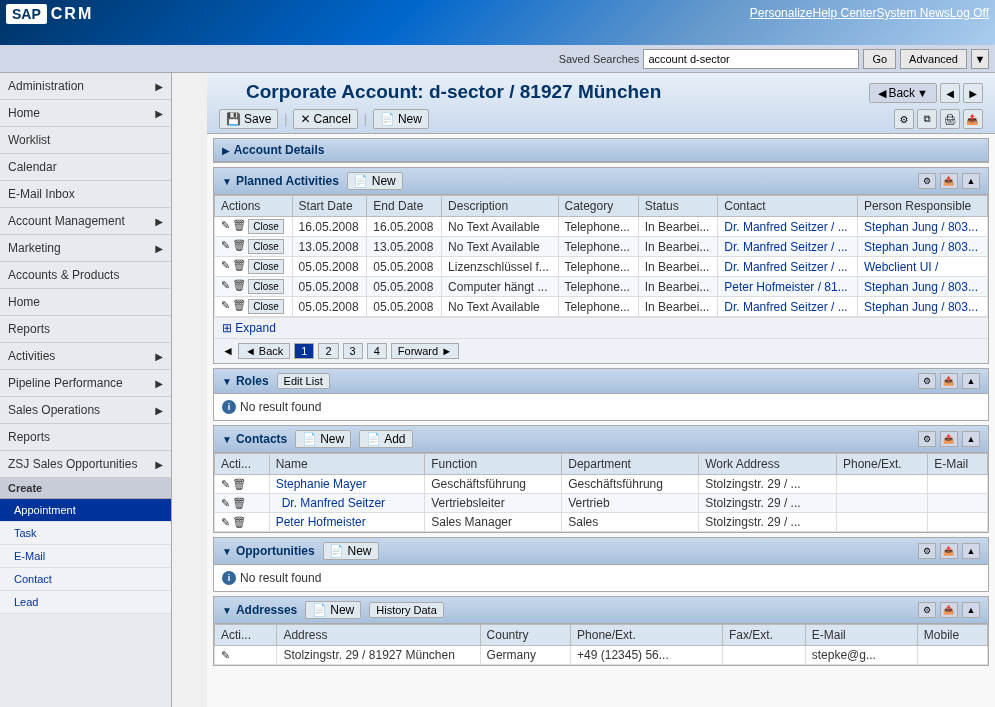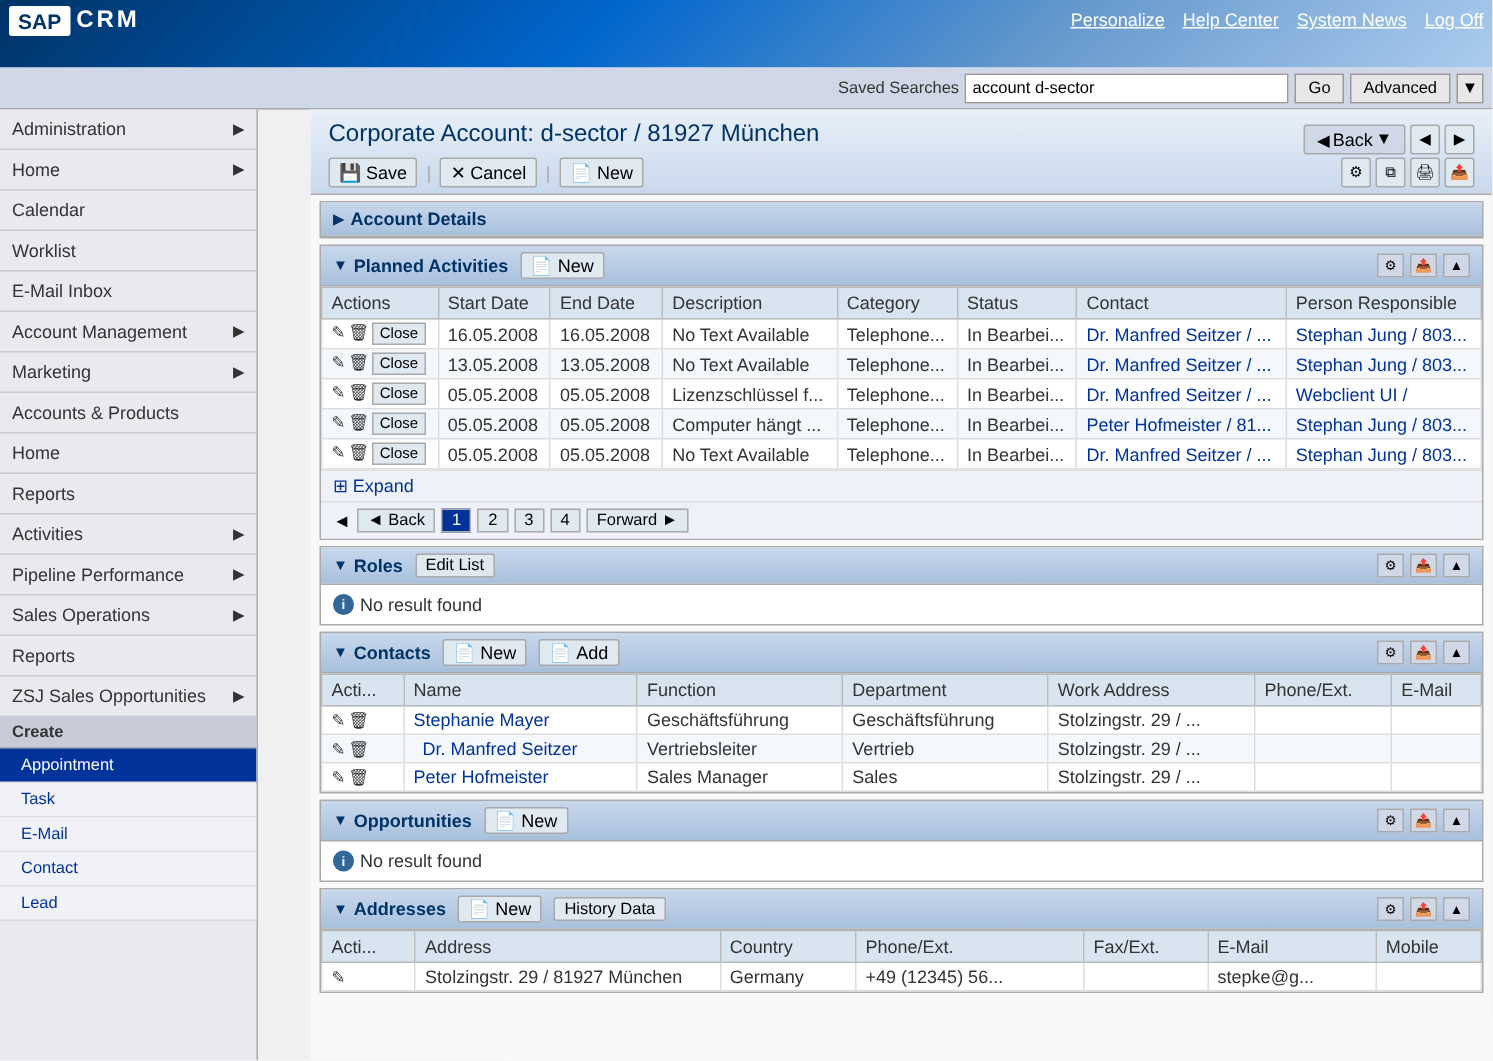--- a/index.html
+++ b/index.html
@@ -28,21 +28,20 @@
       margin-right: 4px;
     }
     #crm-label {
       color: white;
       font-size: 16px;
       font-weight: bold;
       letter-spacing: 2px;
     }
     #top-nav-links {
       display: flex;
-      gap: 12px;
       color: white;
       font-size: 11px;
       padding-top: 2px;
     }
     #top-nav-links span { cursor: pointer; text-decoration: underline; }
 
     
     #search-bar {
       background: #d0d8e8;
       height: 28px;
@@ -123,24 +122,25 @@
       background: #f8f8f8;
     }
 
     
     #content-header {
       background: linear-gradient(180deg, #e8f0f8 0%, #c8d8ec 100%);
       padding: 8px 12px 4px 12px;
       border-bottom: 1px solid #aaa;
     }
     #content-title {
-      font-size: 16px;
-      font-weight: normal;
+      font-size: 19px;
+      font-weight: bold;
       color: #003366;
       margin-bottom: 6px;
+      margin-left: 27px;
     }
     #toolbar {
       display: flex;
       align-items: center;
       gap: 4px;
     }
     .toolbar-btn {
       display: flex;
       align-items: center;
       gap: 3px;
@@ -318,24 +318,24 @@
   <div id="sidebar">
     <div class="sidebar-item">
       <span class="sidebar-item-label">Administration</span>
       <span class="sidebar-arrow">▶</span>
     </div>
     <div class="sidebar-item">
       <span class="sidebar-item-label">Home</span>
       <span class="sidebar-arrow">▶</span>
     </div>
     <div class="sidebar-item">
+      <span class="sidebar-item-label">Worklist</span>
+    </div>
+    <div class="sidebar-item">
       <span class="sidebar-item-label">Calendar</span>
-    </div>
-    <div class="sidebar-item">
-      <span class="sidebar-item-label">Worklist</span>
     </div>
     <div class="sidebar-item">
       <span class="sidebar-item-label">E-Mail Inbox</span>
     </div>
     <div class="sidebar-item">
       <span class="sidebar-item-label">Account Management</span>
       <span class="sidebar-arrow">▶</span>
     </div>
     <div class="sidebar-item">
       <span class="sidebar-item-label">Marketing</span>

